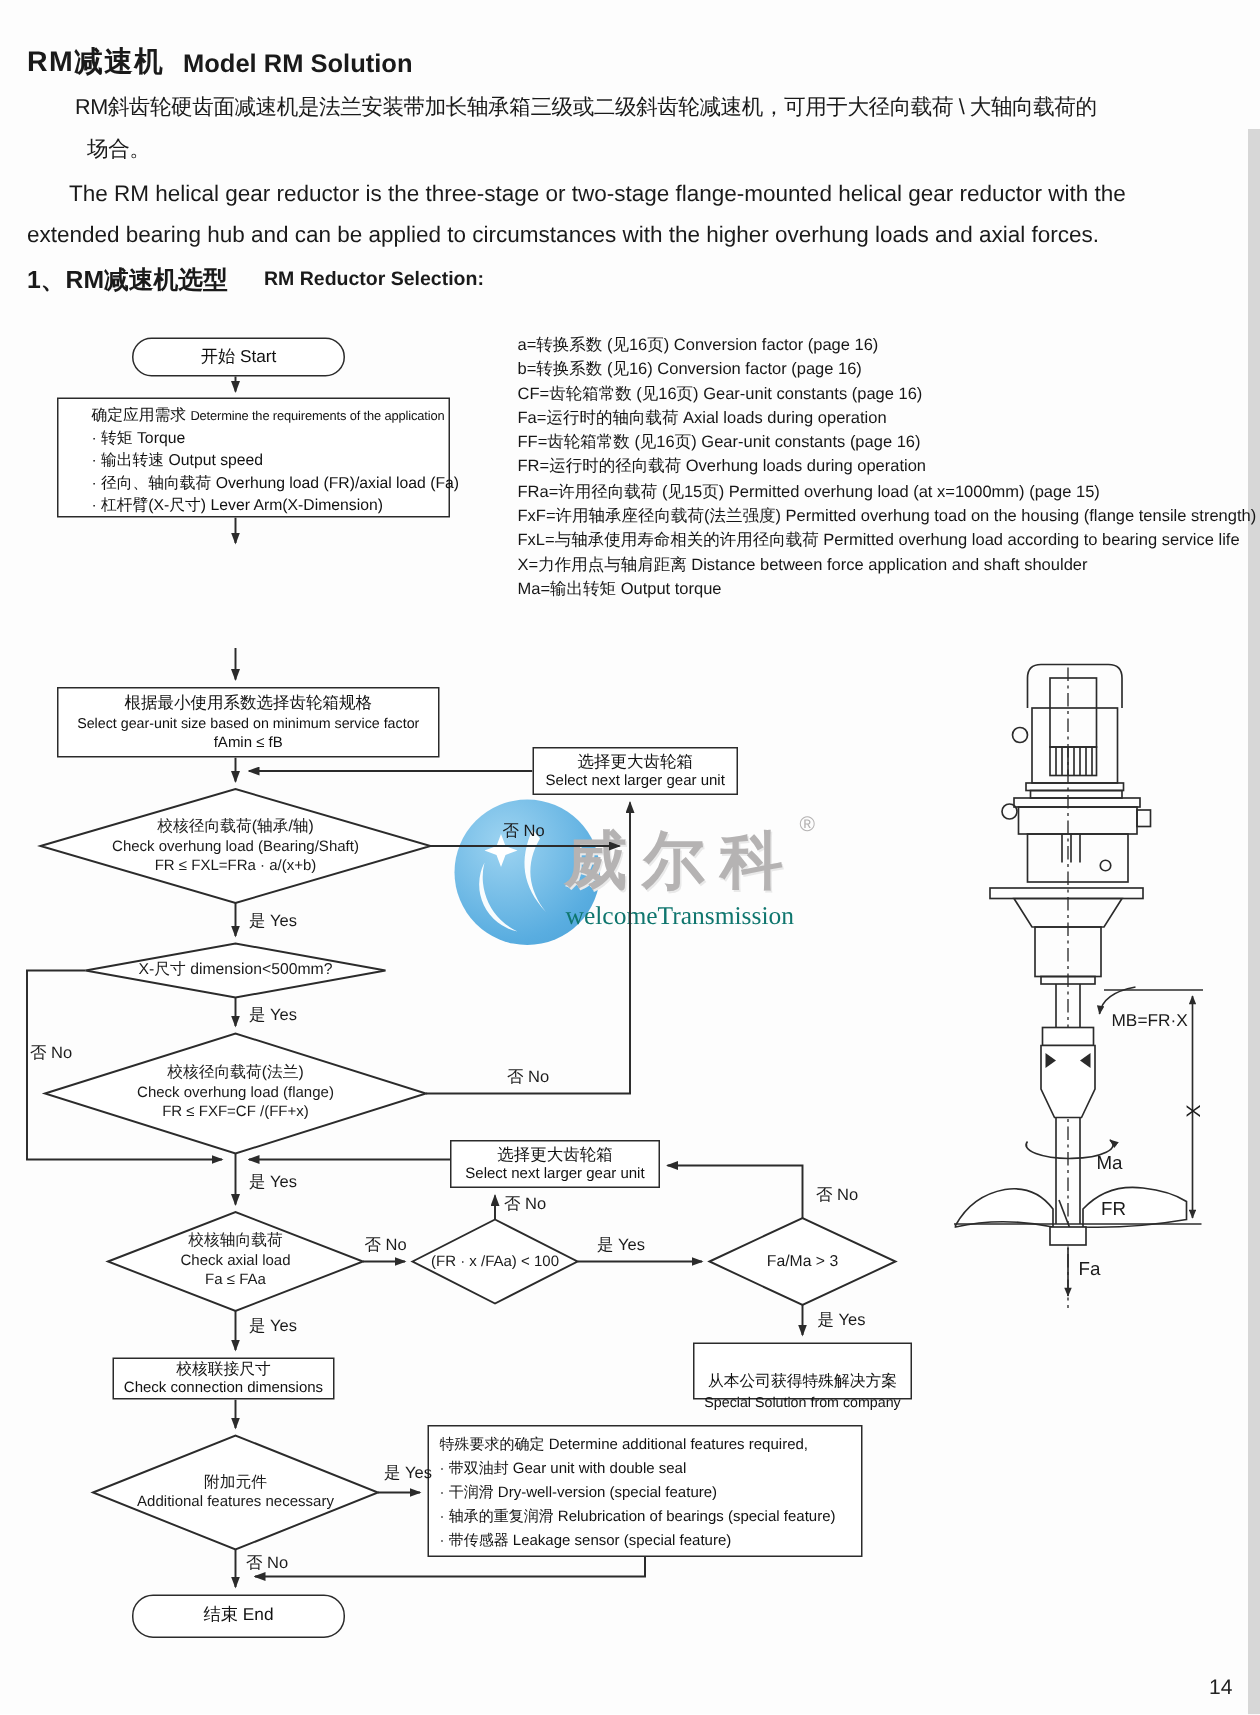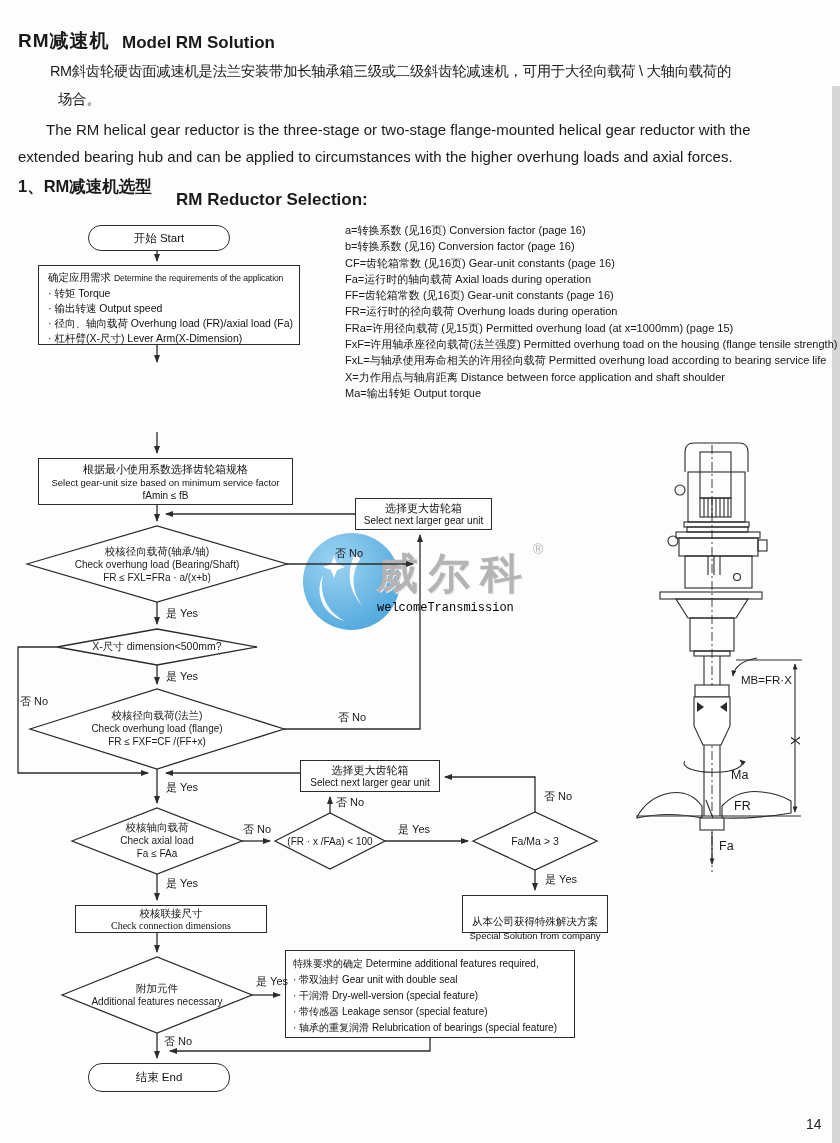--- a/index.html
+++ b/index.html
@@ -5,42 +5,42 @@
   html,body{margin:0;padding:0;background:#ffffff;}
   #page{position:relative;width:840px;height:1143px;background:#fdfdfd;overflow:hidden;
         font-family:"Liberation Sans","DejaVu Sans",sans-serif;color:#1a1a1a;}
   .abs{position:absolute;}.z3{z-index:3}
   
   .title-cn{font-size:19px;font-weight:bold;letter-spacing:1px;}
   .title-en{font-size:17px;font-weight:bold;}
   .para{font-size:15px;white-space:nowrap;}
   .para-cn{font-size:14.4px;letter-spacing:-0.3px;}
   .sec-cn{font-size:16.5px;font-weight:bold;}
-  .sec-en{font-size:17px;font-weight:bold;margin-top:12px;}
+  .sec-en{font-size:13px;font-weight:bold;}
   
   .legend{font-size:11px;line-height:16.3px;white-space:nowrap;color:#161616;}
   
   .box{border:1.4px solid #2b2b2b;background:#fff;box-sizing:border-box;color:#111;z-index:3;}
   .cap{border-radius:14px;}
   .center{text-align:center;}
   .ln{line-height:15px;white-space:nowrap;font-size:10.5px;}
   .en{font-size:8.6px;letter-spacing:-0.1px;}
   .dtext{position:absolute;text-align:center;z-index:4;pointer-events:none;}
   .dtext div{line-height:13px;white-space:nowrap;}
   .f11{font-size:11px;} .f105{font-size:10.5px;} .f10{font-size:10px;} .f95{font-size:9.5px;}
   .lbl{position:absolute;font-size:11px;color:#1a1a1a;white-space:nowrap;z-index:4;}
   .fsvg{position:absolute;left:0;top:0;z-index:2;pointer-events:none;}
   
   .wm-circle{position:absolute;left:303px;top:533px;width:97px;height:97px;border-radius:50%;
      background:radial-gradient(circle at 35% 30%, #9ed4f1, #59ade0 70%, #4aa0d6);z-index:1;}
   .wm-brand{position:absolute;left:376px;top:546px;font-size:42px;font-weight:bold;letter-spacing:10px;
      color:#b5b3b3;text-shadow:1px 1px 0 #e9e9e9;z-index:1;white-space:nowrap;}
   .wm-reg{position:absolute;left:533px;top:541px;font-size:14px;color:#b5b3b3;z-index:1;}
-  .wm-tag{position:absolute;left:377px;top:601px;font-size:12px;color:#000000;z-index:1;
-     font-family:Liberation Mono, monospace;white-space:nowrap;}
+  .wm-tag{position:absolute;left:377px;top:601px;font-size:17px;color:#0f766e;z-index:1;
+     font-family:Liberation Serif, serif;white-space:nowrap;}
   .edge-strip{position:absolute;left:832px;top:86px;width:8px;height:1057px;background:#c9c9c9;opacity:.75;z-index:0;}
   .pagenum{position:absolute;left:806px;top:1116px;font-size:14px;color:#222;z-index:3;}
 </style>
 </head>
 <body>
 
 <div id="page">
 
   <div class="edge-strip"></div>
 
@@ -115,21 +115,21 @@
       <polygon points="30,729 157,689 284,729 157,769" fill="#fff"></polygon>
       <polygon points="72,841 157,808 242,841 157,874" fill="#fff"></polygon>
       <polygon points="275,841 330,813 385,841 330,869" fill="#fff"></polygon>
       <polygon points="473,841 535,812 597,841 535,870" fill="#fff"></polygon>
       <polygon points="62,995 157,957 252,995 157,1033" fill="#fff"></polygon>
     </g>
   </svg>
 
   <div class="abs box cap center" style="left:88px;top:225px;width:142px;height:26px;line-height:24px;font-size:11.5px;">开始 Start</div>
 
-  <div class="abs box" style="left:38px;top:265px;width:262px;height:80px;padding:4px 9px;">
+  <div class="abs box" style="left:38px;top:265px;width:262px;height:80px;padding:4px 22px;">
     <div class="ln"><span>确定应用需求</span>
       <span class="en">Determine the requirements of the application</span></div>
     <div class="ln">· 转矩  Torque</div>
     <div class="ln">· 输出转速  Output speed</div>
     <div class="ln">· 径向、轴向载荷 Overhung load (FR)/axial load (Fa)</div>
     <div class="ln">· 杠杆臂(X-尺寸) Lever Arm(X-Dimension)</div>
   </div>
 
 
   <div class="abs box center" style="left:38px;top:458px;width:255px;height:47px;padding-top:3px;">
@@ -146,31 +146,31 @@
   <div class="abs box center" style="left:300px;top:760px;width:140px;height:32px;padding-top:2px;">
     <div class="ln f11" style="line-height:14px">选择更大齿轮箱</div>
     <div class="ln f10" style="line-height:12px">Select next larger gear unit</div>
   </div>
 
   <div class="abs box center" style="left:462px;top:895px;width:146px;height:38px;padding-top:18px;">
     <div class="ln f105" style="line-height:15px">从本公司获得特殊解决方案</div>
     <div class="ln f95" style="line-height:13px">Special Solution from company</div>
   </div>
 
-  <div class="abs box center" style="left:75px;top:905px;width:192px;height:28px;padding-top:1px;font-family:Liberation Serif, serif;">
+  <div class="abs box center" style="left:75px;top:905px;width:148px;height:28px;padding-top:1px;">
     <div class="ln f105" style="line-height:13px">校核联接尺寸</div>
     <div class="ln f10" style="line-height:12px">Check connection dimensions</div>
   </div>
 
   <div class="abs box" style="left:285px;top:950px;width:290px;height:88px;padding:5px 7px;">
     <div class="ln f10" style="line-height:16px">特殊要求的确定 Determine additional features required,</div>
     <div class="ln f10" style="line-height:16px">· 带双油封 Gear unit with double seal</div>
     <div class="ln f10" style="line-height:16px">· 干润滑 Dry-well-version (special feature)</div>
+    <div class="ln f10" style="line-height:16px">· 轴承的重复润滑 Relubrication of bearings (special feature)</div>
     <div class="ln f10" style="line-height:16px">· 带传感器 Leakage sensor (special feature)</div>
-    <div class="ln f10" style="line-height:16px">· 轴承的重复润滑 Relubrication of bearings (special feature)</div>
   </div>
 
   <div class="abs box cap center" style="left:88px;top:1063px;width:142px;height:29px;line-height:26px;font-size:11.5px;">结束 End</div>
 
   <div class="dtext" style="left:37px;top:545px;width:240px;">
     <div class="f105">校核径向载荷(轴承/轴)</div>
     <div class="f10">Check overhung load (Bearing/Shaft)</div>
     <div class="f10">FR ≤ FXL=FRa · a/(x+b)</div>
   </div>
   <div class="dtext" style="left:57px;top:640px;width:200px;">

